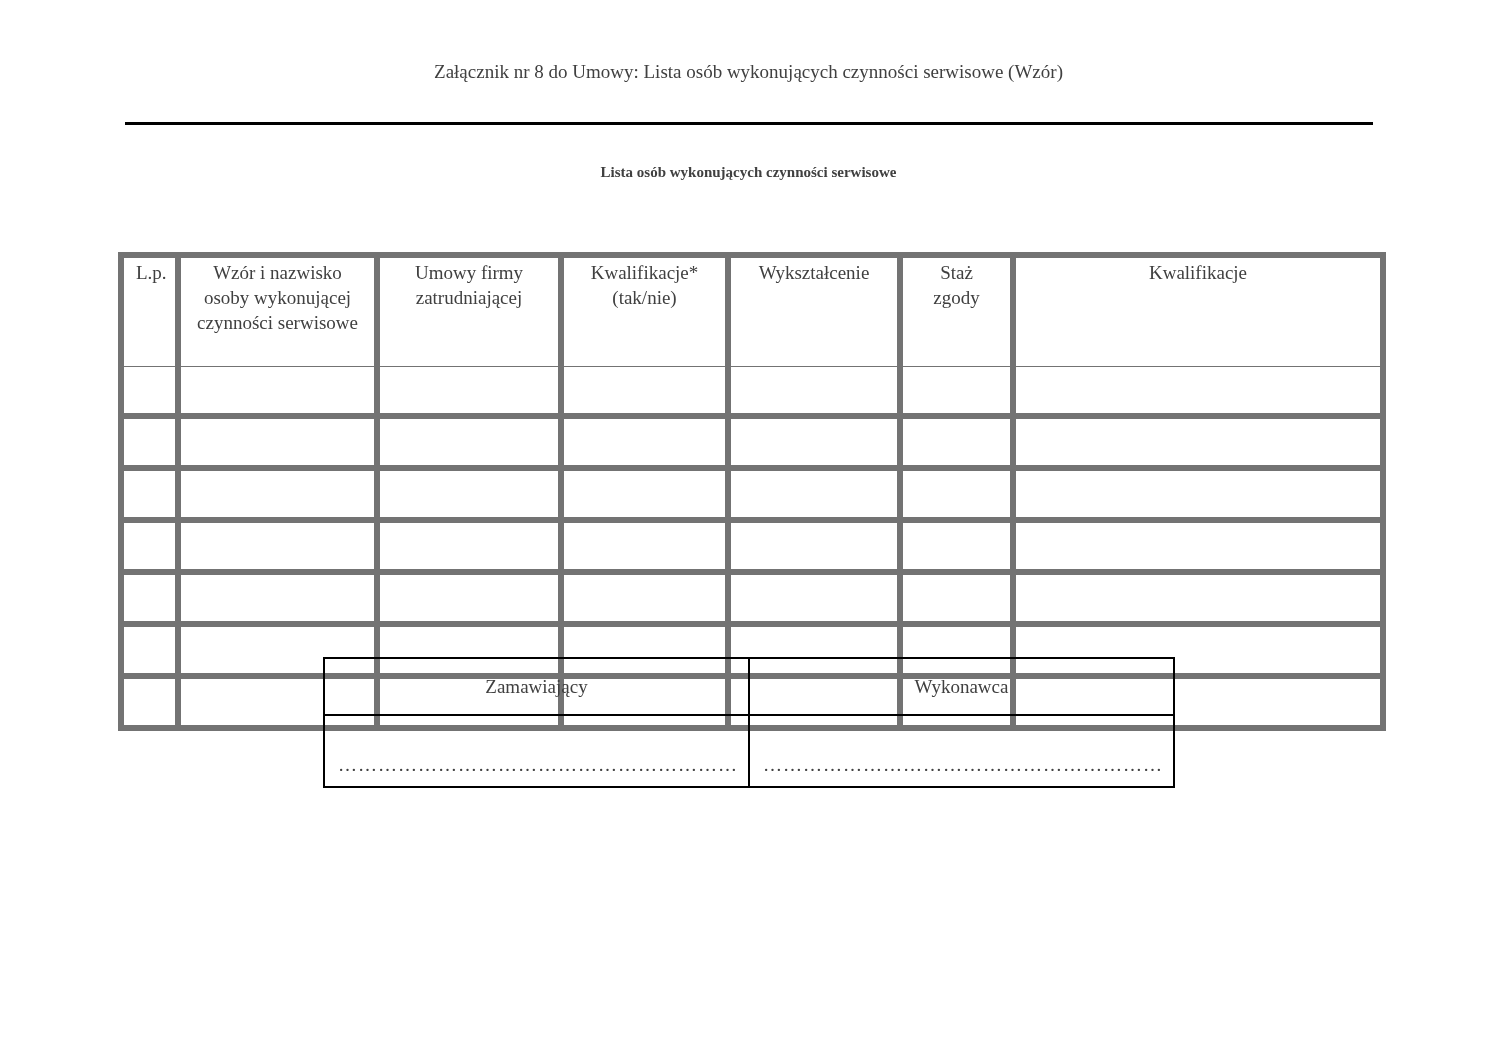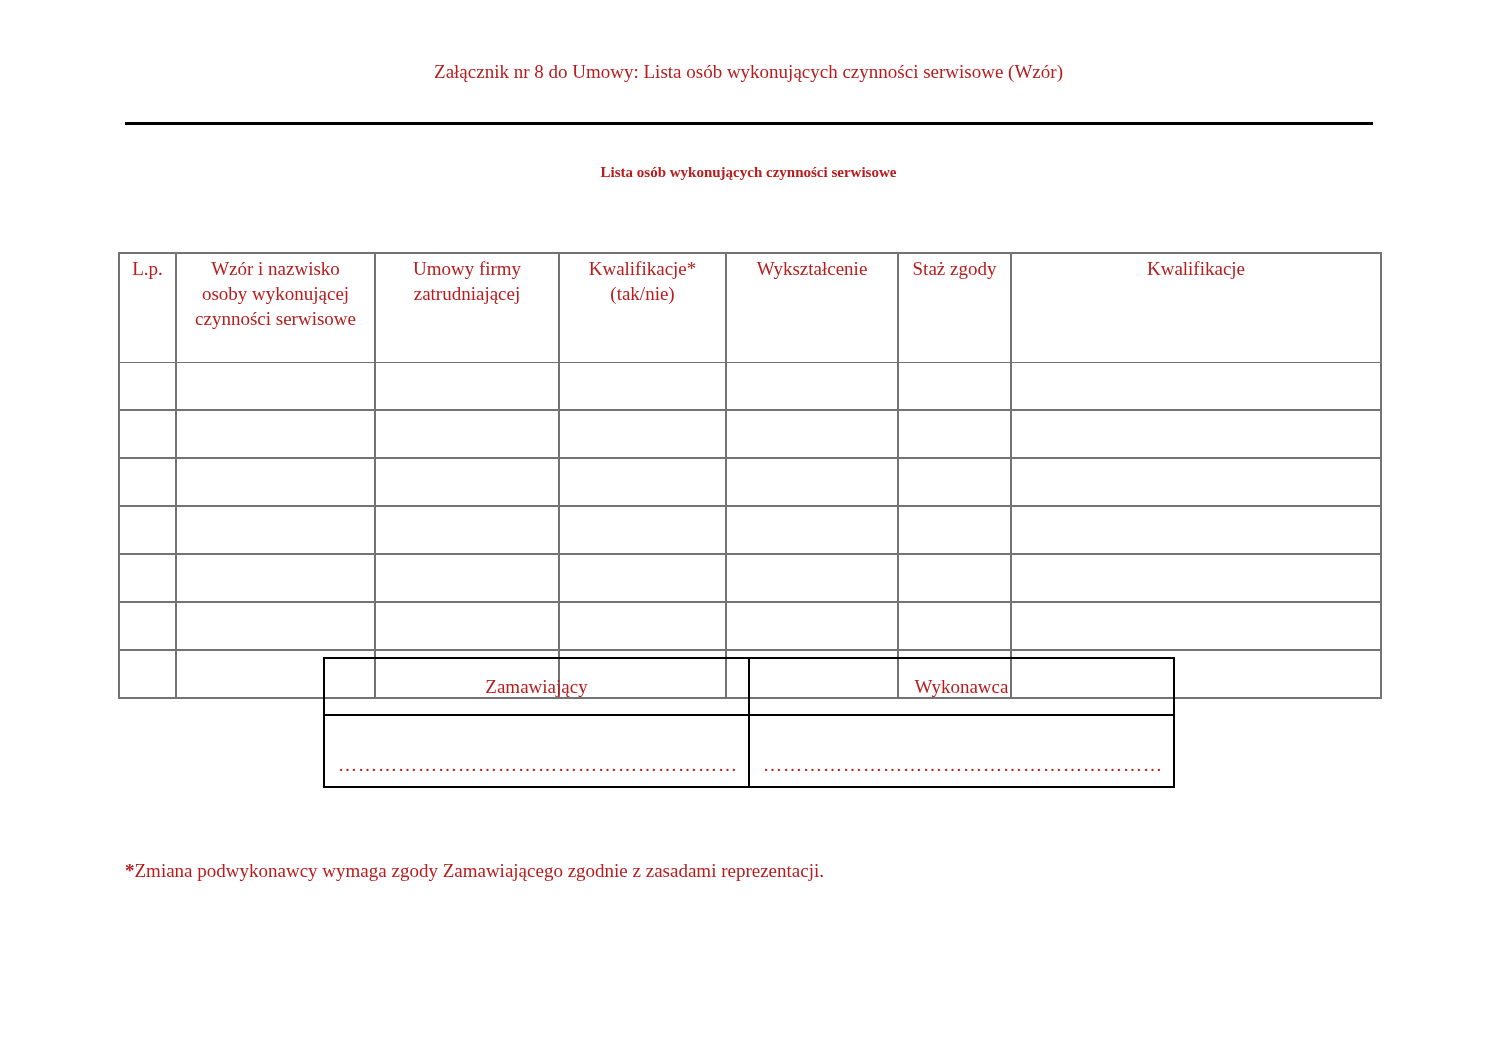--- a/index.html
+++ b/index.html
@@ -2,21 +2,21 @@
 <html><head>
 <meta charset="utf-8">
 <style>
   html, body { margin: 0; padding: 0; background: #888; }
   .page {
     position: relative;
     width: 1497px;
     height: 1058px;
     background: #ffffff;
     font-family: "Liberation Serif", "DejaVu Serif", serif;
-    color: #b91c1c;
+    color: #404040;
     overflow: hidden;
   }
 
   .header-note {
     position: absolute;
     top: 60px; left: 0;
     width: 100%;
     text-align: center;
     font-size: 19px;
     line-height: 24px;
@@ -39,21 +39,21 @@
     line-height: 25px;
   }
 
   table { border-collapse: collapse; table-layout: fixed; }
 
   .t1 {
     position: absolute;
     top: 252px; left: 118px;
     width: 1262px;
   }
-  .t1 th, .t1 td { border: 2px solid #737373; padding: 12px; }
+  .t1 th, .t1 td { border: 6px solid #737373; padding: 12px; }
   .t1 th {
     border-bottom-width: 1px;
     height: 94px;
     vertical-align: top;
     text-align: center;
     font-weight: normal;
     font-size: 19px;
     line-height: 25px;
     padding-top: 2px;
   }
@@ -207,15 +207,14 @@
       </tr>
     </thead>
     <tbody>
       <tr>
         <td><span class="dots">…………………………………………………………………………..</span></td>
         <td><span class="dots">…………………………………………………………………………..</span></td>
       </tr>
     </tbody>
   </table>
 
-  <div class="footnote"><span class="star">*</span><span>Zmiana podwykonawcy wymaga zgody Zamawiającego zgodnie z zasadami reprezentacji.</span></div>
 
 </div>
 
 </body></html>

